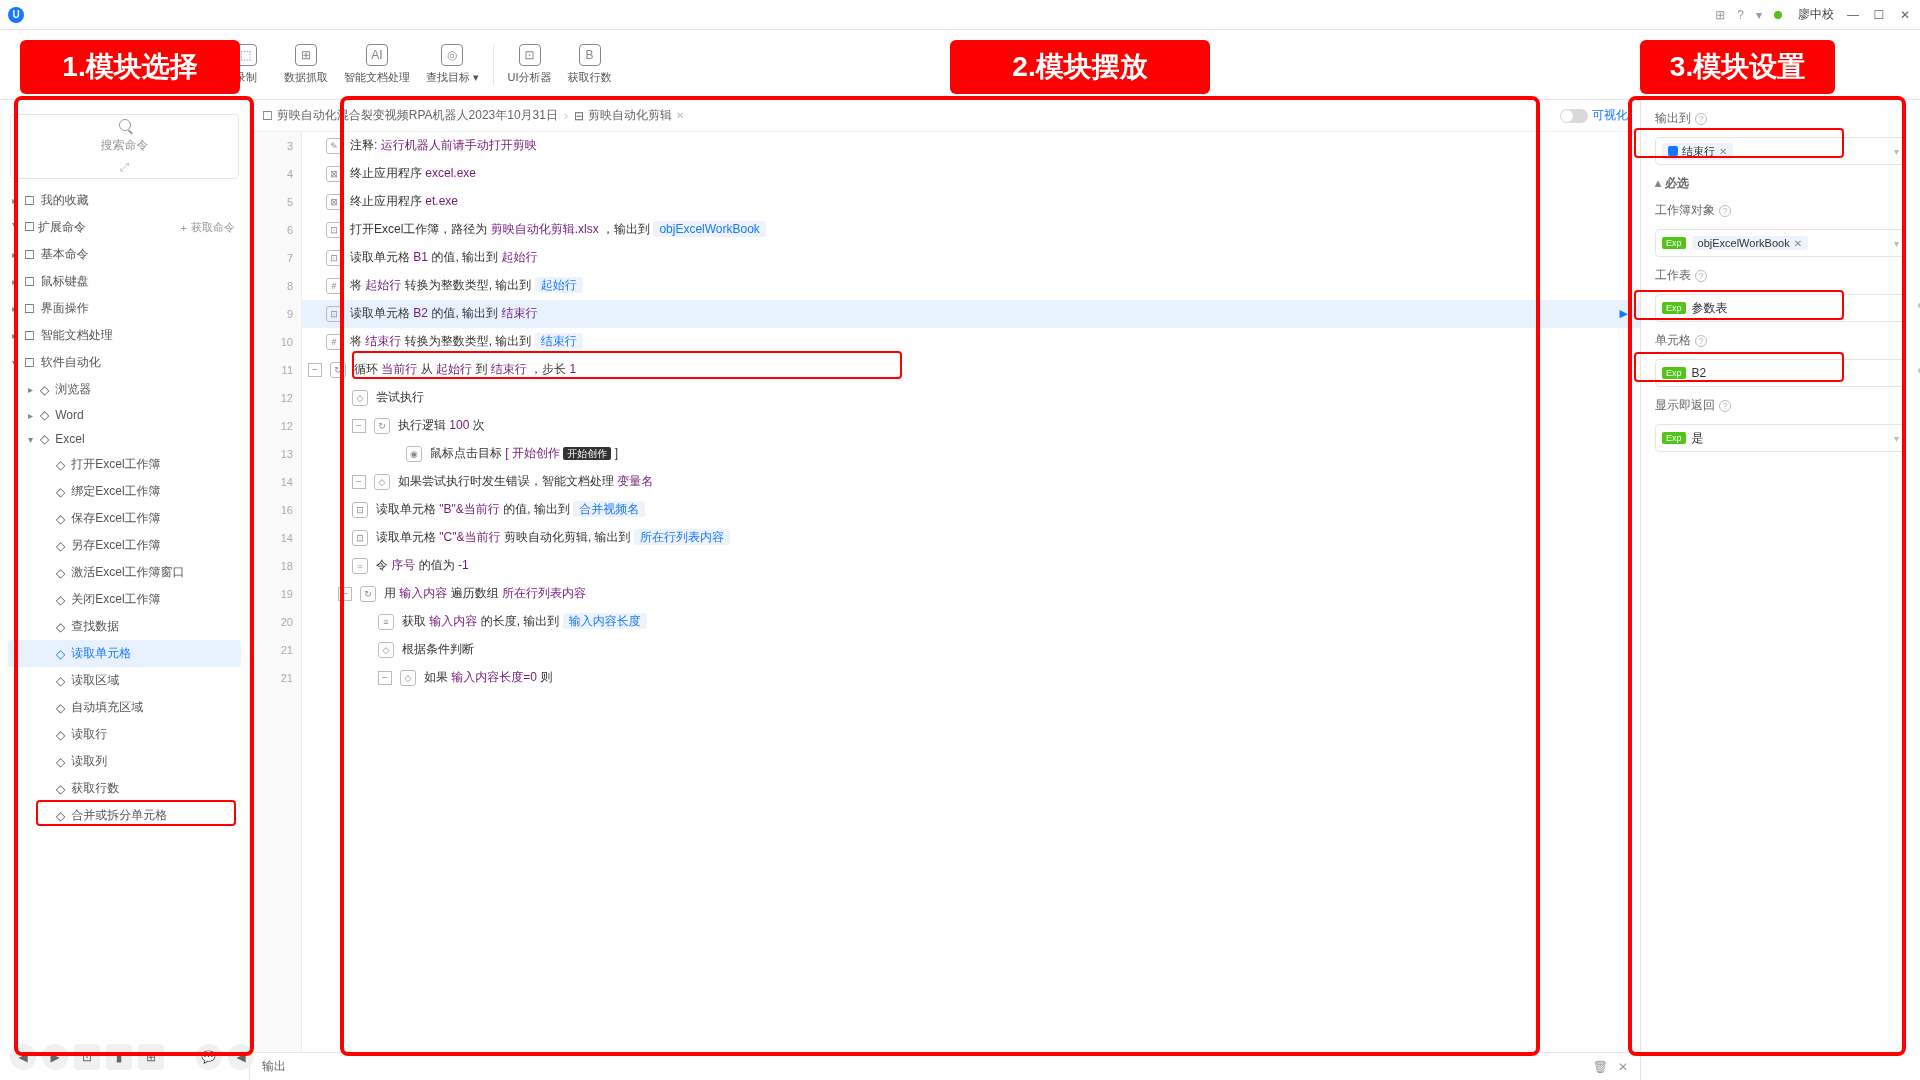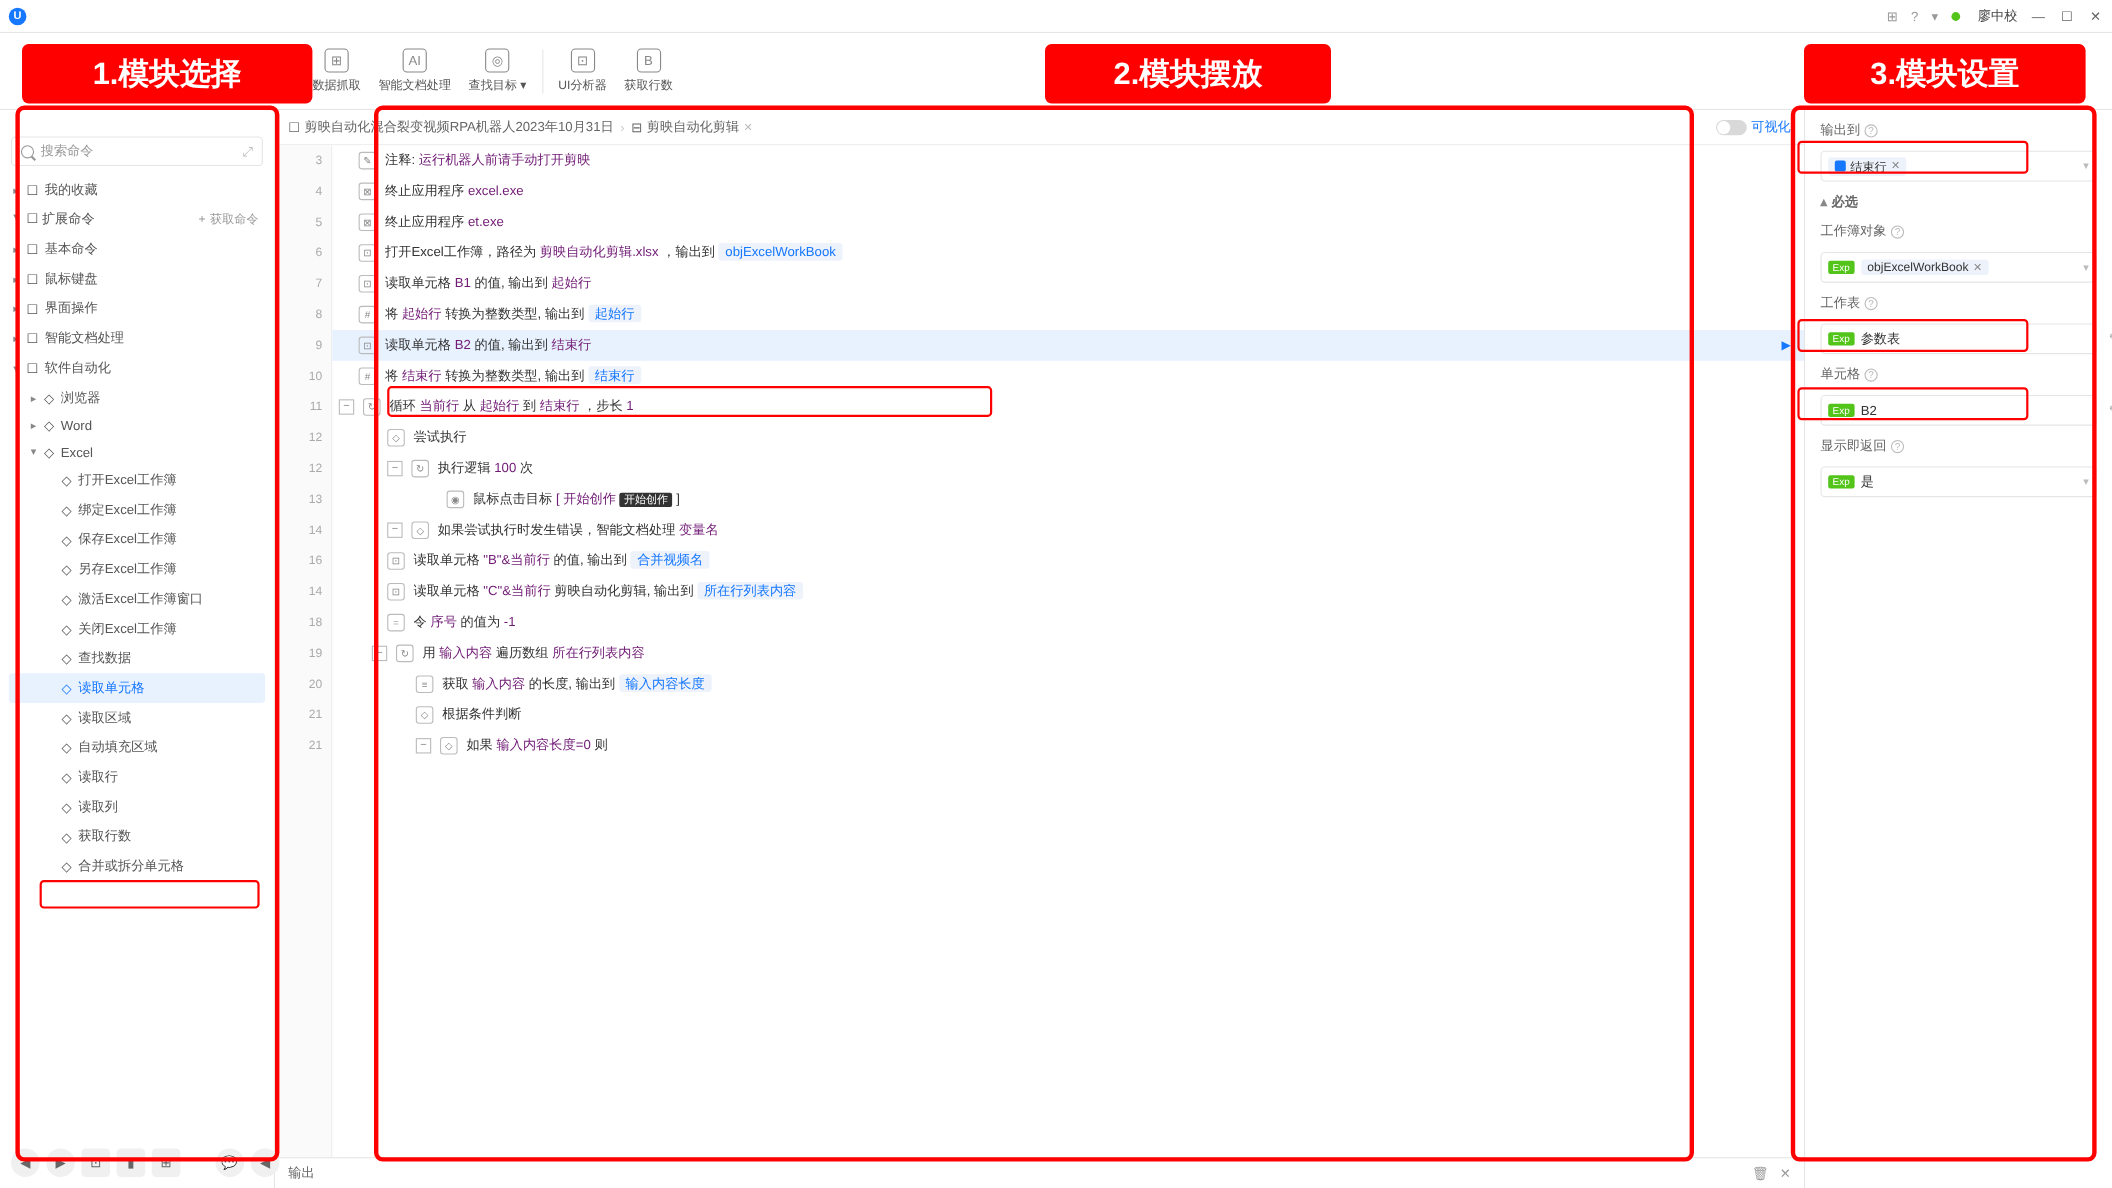--- a/index.html
+++ b/index.html
@@ -17,21 +17,21 @@
 .toolbar { height: 70px; background: #fff; display: flex; align-items: center; padding: 0 10px; border-bottom: 1px solid #e5e5e5; }
 .toolbar .tb-btn { display: flex; flex-direction: column; align-items: center; justify-content: center; min-width: 60px; padding: 4px 8px; color: #555; cursor: pointer; font-size: 11px; gap: 4px; }
 .toolbar .tb-btn .ico { width: 22px; height: 22px; border: 1.5px solid #888; border-radius: 4px; display:flex; align-items:center; justify-content:center; font-size:12px; color:#888; }
 .toolbar .tb-btn.danger .ico { border-color:#f5222d; color:#f5222d; }
 .toolbar .divider-v { width:1px; height:40px; background:#e5e5e5; margin: 0 6px; }
 .toolbar .ico.round { border-radius: 50%; }
 
 
 .main { display: flex; height: calc(1080px - 100px); }
 .sidebar { width: 250px; background: #fff; border-right: 1px solid #e5e5e5; display: flex; flex-direction: column; padding: 8px 0; overflow:hidden; }
-.search-box { margin: 16px 10px 8px; border:1px solid #e5e5e5; border-radius:4px; padding:4px 8px; display:flex; align-items:center; color:#999; font-size:12px; gap:6px; }
+.search-box { margin: 6px 10px 8px; border:1px solid #e5e5e5; border-radius:4px; padding:4px 8px; display:flex; align-items:center; color:#999; font-size:12px; gap:6px;flex-direction:column; }
 .search-box .mag { width:12px; height:12px; border:1.5px solid #999; border-radius:50%; position:relative; }
 .search-box .mag:after { content:''; position:absolute; width:5px; height:1.5px; background:#999; transform:rotate(45deg); bottom:-2px; right:-3px; }
 .tree { flex:1; overflow-y:auto; padding: 0 8px; }
 .tree-item { padding: 5px 6px 5px 16px; display:flex; align-items:center; gap:6px; color:#555; cursor:pointer; font-size:12px; border-radius:3px; position:relative; }
 .tree-item.l2 { padding-left: 32px; }
 .tree-item.l3 { padding-left: 48px; }
 .tree-item.selected { background:#e8f2ff; color:#1677ff; }
 .tree-item .caret { position:absolute; left:4px; font-size:10px; color:#888; }
 .tree-item.l2 .caret { left: 20px; }
 .side-extra { display:flex; align-items:center; gap:4px; color:#999; font-size:11px; }
@@ -393,31 +393,31 @@
   <div class="bt-btn">◀</div>
   <div class="bt-btn">▶</div>
   <div class="bt-btn sq">⊡</div>
   <div class="bt-btn sq">▮</div>
   <div class="bt-btn sq">⊞</div>
   <div style="width:20px"></div>
   <div class="bt-btn">💬</div>
   <div class="bt-btn">◀</div>
 </div>
 
-<div class="annot-label" style="left:20px; top:40px; width:264px; text-align:left">
+<div class="annot-label" style="left:20px; top:40px; width:220px; text-align:left">
     <span>1.模块选择</span>
   </div>
 <div class="annot" style="left:14px; top:96px; width:240px; height:960px"></div>
 
 <div class="annot-label" style="left:950px; top:40px; width:260px; text-align:center">
     <span>2.模块摆放</span>
   </div>
 <div class="annot" style="left:340px; top:96px; width:1200px; height:960px"></div>
 
-<div class="annot-label" style="left:1640px; top:40px; width:256px; text-align:center">
+<div class="annot-label" style="left:1640px; top:40px; width:195px; text-align:center">
     <span>3.模块设置</span>
   </div>
 <div class="annot" style="left:1628px; top:96px; width:278px; height:960px"></div>
 
 <div class="red-box" style="left:36px; top:800px; width:200px; height:26px"></div>
 <div class="red-box" style="left:352px; top:351px; width:550px; height:28px"></div>
 <div class="red-box" style="left:1634px; top:128px; width:210px; height:30px"></div>
 <div class="red-box" style="left:1634px; top:290px; width:210px; height:30px"></div>
 <div class="red-box" style="left:1634px; top:352px; width:210px; height:30px"></div>
 

